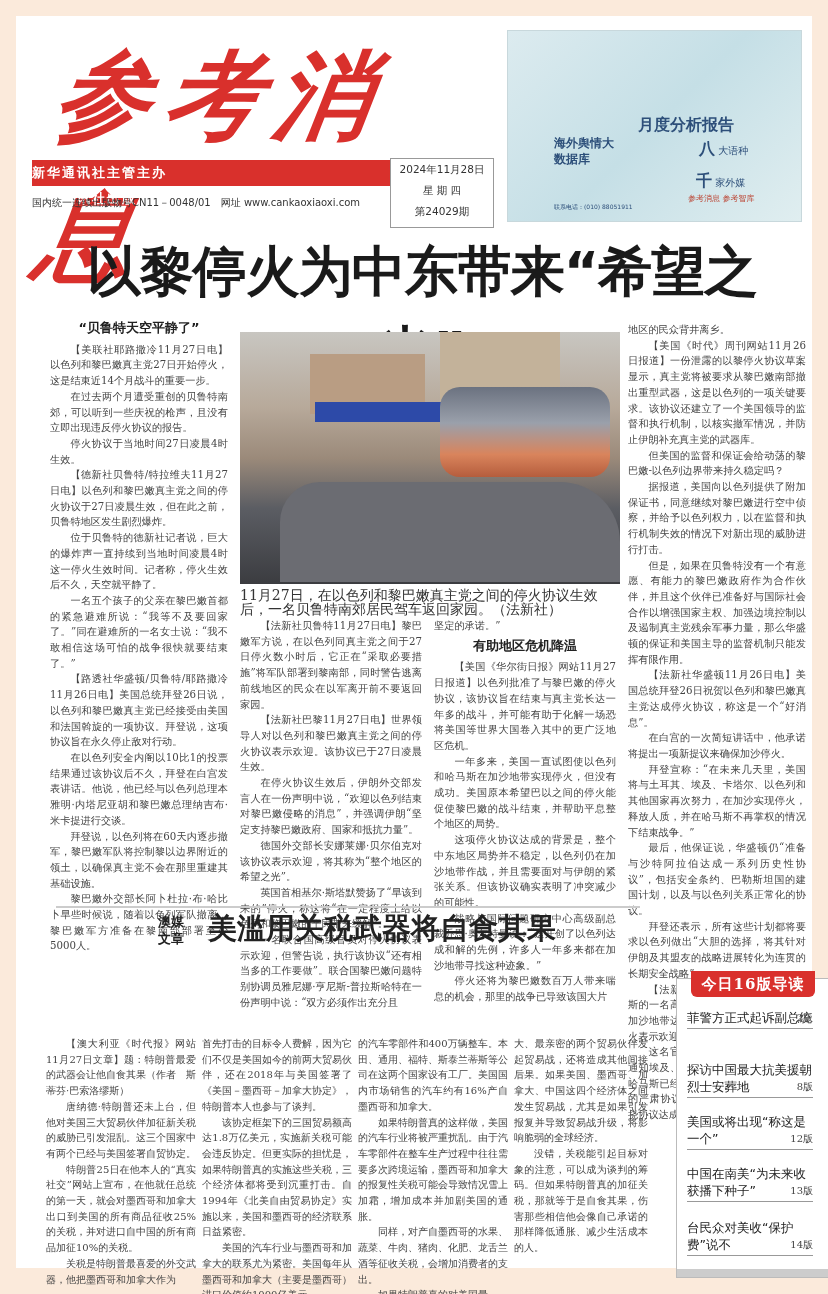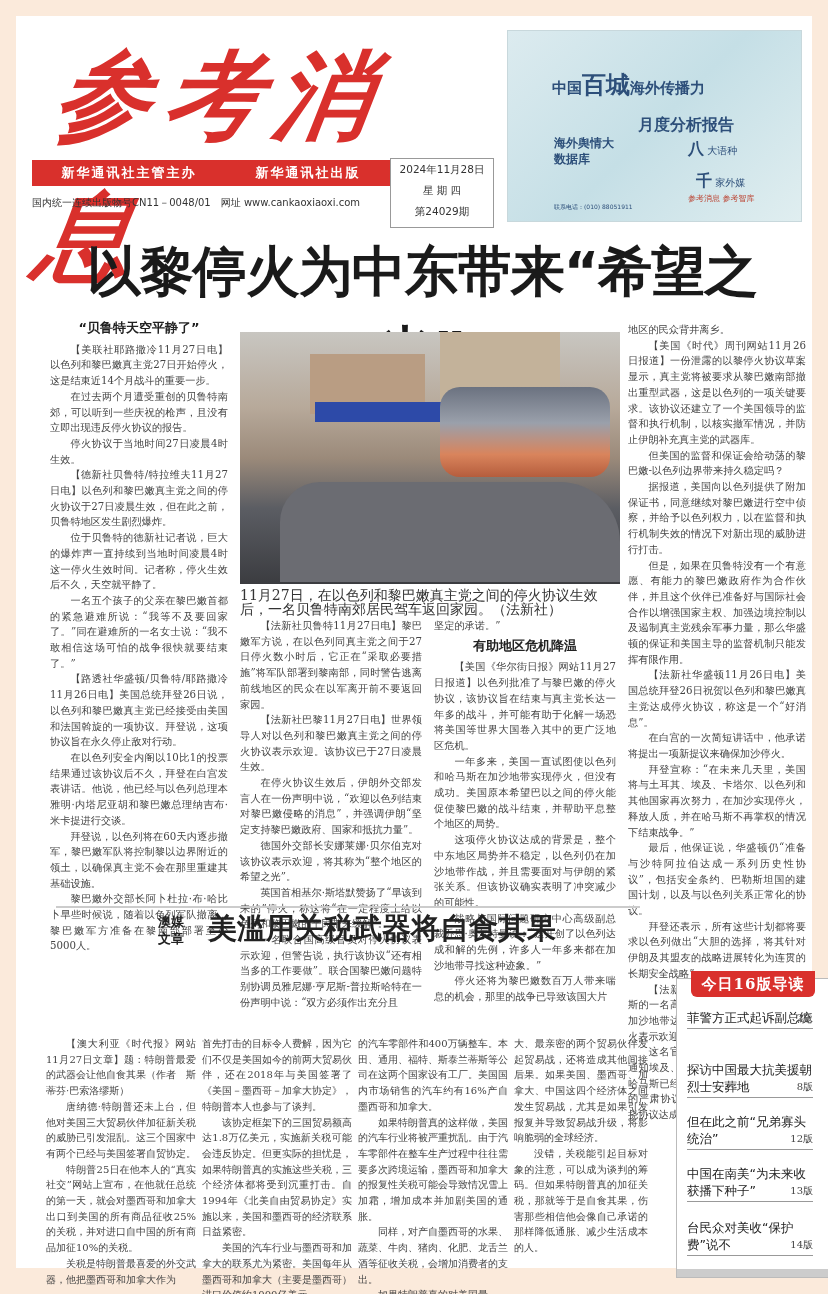--- a/index.html
+++ b/index.html
@@ -1,27 +1,27 @@
 <!DOCTYPE html>
 <html><head>
 <meta charset="utf-8">
 <style>
   html, body { margin:0; padding:0; }
   body { width:828px; height:1294px; background:#fbeadb; font-family:"DejaVu Serif", serif; color:#333; position:relative; overflow:hidden; }
   .page { position:absolute; left:16px; top:16px; width:796px; height:1252px; background:#fff; }
   .masthead-logo { position:absolute; left:40px; top:10px; width:420px; height:140px; color:#d9302c; font-family:"DejaVu Serif", serif; font-size:96px; font-style:italic; letter-spacing:14px; line-height:140px; transform:skewX(-8deg); font-weight:bold; }
-  .redbar { position:absolute; left:16px; top:144px; width:358px; height:26px; background:#d9302c; color:#fff; font-family:"DejaVu Sans", sans-serif; font-size:13px; font-weight:bold; line-height:26px; display:flex; justify-content:space-around; letter-spacing:2px; }
+  .redbar { position:absolute; left:16px; top:144px; width:358px; height:26px; background:#d9302c; color:#fff; font-family:"DejaVu Sans", sans-serif; font-size:13px; font-weight:bold; line-height:26px; display:flex; justify-content:space-around; letter-spacing:2px;flex-direction:column; }
   .pubinfo { position:absolute; left:16px; top:180px; font-family:"DejaVu Sans", sans-serif; font-size:10px; color:#333; }
   .datebox { position:absolute; left:374px; top:142px; width:102px; height:68px; border:1px solid #999; font-family:"DejaVu Sans", sans-serif; font-size:10.5px; text-align:center; color:#333; line-height:21px; }
   .ad { position:absolute; left:491px; top:14px; width:293px; height:190px; background:linear-gradient(135deg,#dcebef,#c5dfe6 50%,#e0eef0); border:1px solid #c8d8dc; font-family:"DejaVu Sans", sans-serif; overflow:hidden; }
   .ad .l1 { position:absolute; left:44px; top:38px; font-size:15px; font-weight:bold; color:#2d4f7a; }
   .ad .l1 .big { font-size:24px; }
   .ad .l2 { position:absolute; left:130px; top:84px; font-size:16px; font-weight:bold; color:#2d4f7a; }
   .ad .hex { position:absolute; left:46px; top:104px; width:62px; font-size:12px; font-weight:bold; color:#2d4f7a; line-height:16px; }
-  .ad .s1 { position:absolute; left:180px; top:108px; font-size:10px; color:#2d4f7a; }
+  .ad .s1 { position:absolute; left:191px; top:108px; font-size:10px; color:#2d4f7a; }
   .ad .s2 { position:absolute; left:188px; top:140px; font-size:10px; color:#2d4f7a; }
   .ad .s1 b, .ad .s2 b { font-size:16px; }
   .ad .contact { position:absolute; left:46px; top:172px; font-size:6px; color:#2d4f7a; }
   .ad .brand { position:absolute; left:180px; top:162px; font-size:8px; color:#b43; }
   .headline { position:absolute; left:36px; top:216px; width:740px; text-align:center; font-family:"DejaVu Sans", sans-serif; font-weight:bold; font-size:54px; color:#1a1a1a; letter-spacing:-1px; line-height:80px; }
   .col { position:absolute; font-size:10.2px; line-height:15.7px; color:#444; text-align:justify; }
   .col p { margin:0; text-indent:2em; }
   .subhead { font-family:"DejaVu Sans", sans-serif; font-weight:bold; font-size:13px; text-align:center; color:#222; margin:4px 0 6px; }
   .photo { position:absolute; left:224px; top:316px; width:380px; height:252px; background:linear-gradient(180deg,#c8c6c1 0%,#b7a99a 30%,#9b8a7a 50%,#5b5d63 70%,#3b3c40 100%); overflow:hidden; }
   .photo .bld1 { position:absolute; left:70px; top:22px; width:115px; height:60px; background:#b99d83; }
@@ -51,21 +51,20 @@
     <span>新华通讯社出版</span>
   </div>
   <div class="pubinfo">国内统一连续出版物号CN11－0048/01　网址 www.cankaoxiaoxi.com</div>
   <div class="datebox">
     <div>2024年11月28日</div>
     <div>星 期 四</div>
     <div>第24029期</div>
   </div>
 
   <div class="ad">
-    <div class="l1"><span>中国</span><span class="big">百城</span><span>海外传播力</span></div>
     <div class="l2">月度分析报告</div>
     <div class="hex">海外舆情大数据库</div>
     <div class="s1"><b>八</b> <span>大语种</span></div>
     <div class="s2"><b>千</b> <span>家外媒</span></div>
     <div class="contact">联系电话：(010) 88051911</div>
     <div class="brand">参考消息 参考智库</div>
   </div>
 
   <div class="headline">以黎停火为中东带来“希望之光”</div>
 
@@ -156,21 +155,21 @@
     <div class="guide-title">今日16版导读</div>
     <div class="guide-item" style="top:30px;">
       <span>菲警方正式起诉副总统</span>
       <span class="pg">2版</span>
     </div>
     <div class="guide-item" style="top:82px;">
       <span>探访中国最大抗美援朝烈士安葬地</span>
       <span class="pg">8版</span>
     </div>
     <div class="guide-item" style="top:134px;">
-      <span>但在此之前“兄弟寡头统治”</span>
+      <span>美国或将出现“称这是一个”</span>
       <span class="pg">12版</span>
     </div>
     <div class="guide-item" style="top:186px;">
       <span>中国在南美“为未来收获播下种子”</span>
       <span class="pg">13版</span>
     </div>
     <div class="guide-item" style="top:240px;">
       <span>台民众对美收“保护费”说不</span>
       <span class="pg">14版</span>
     </div>

